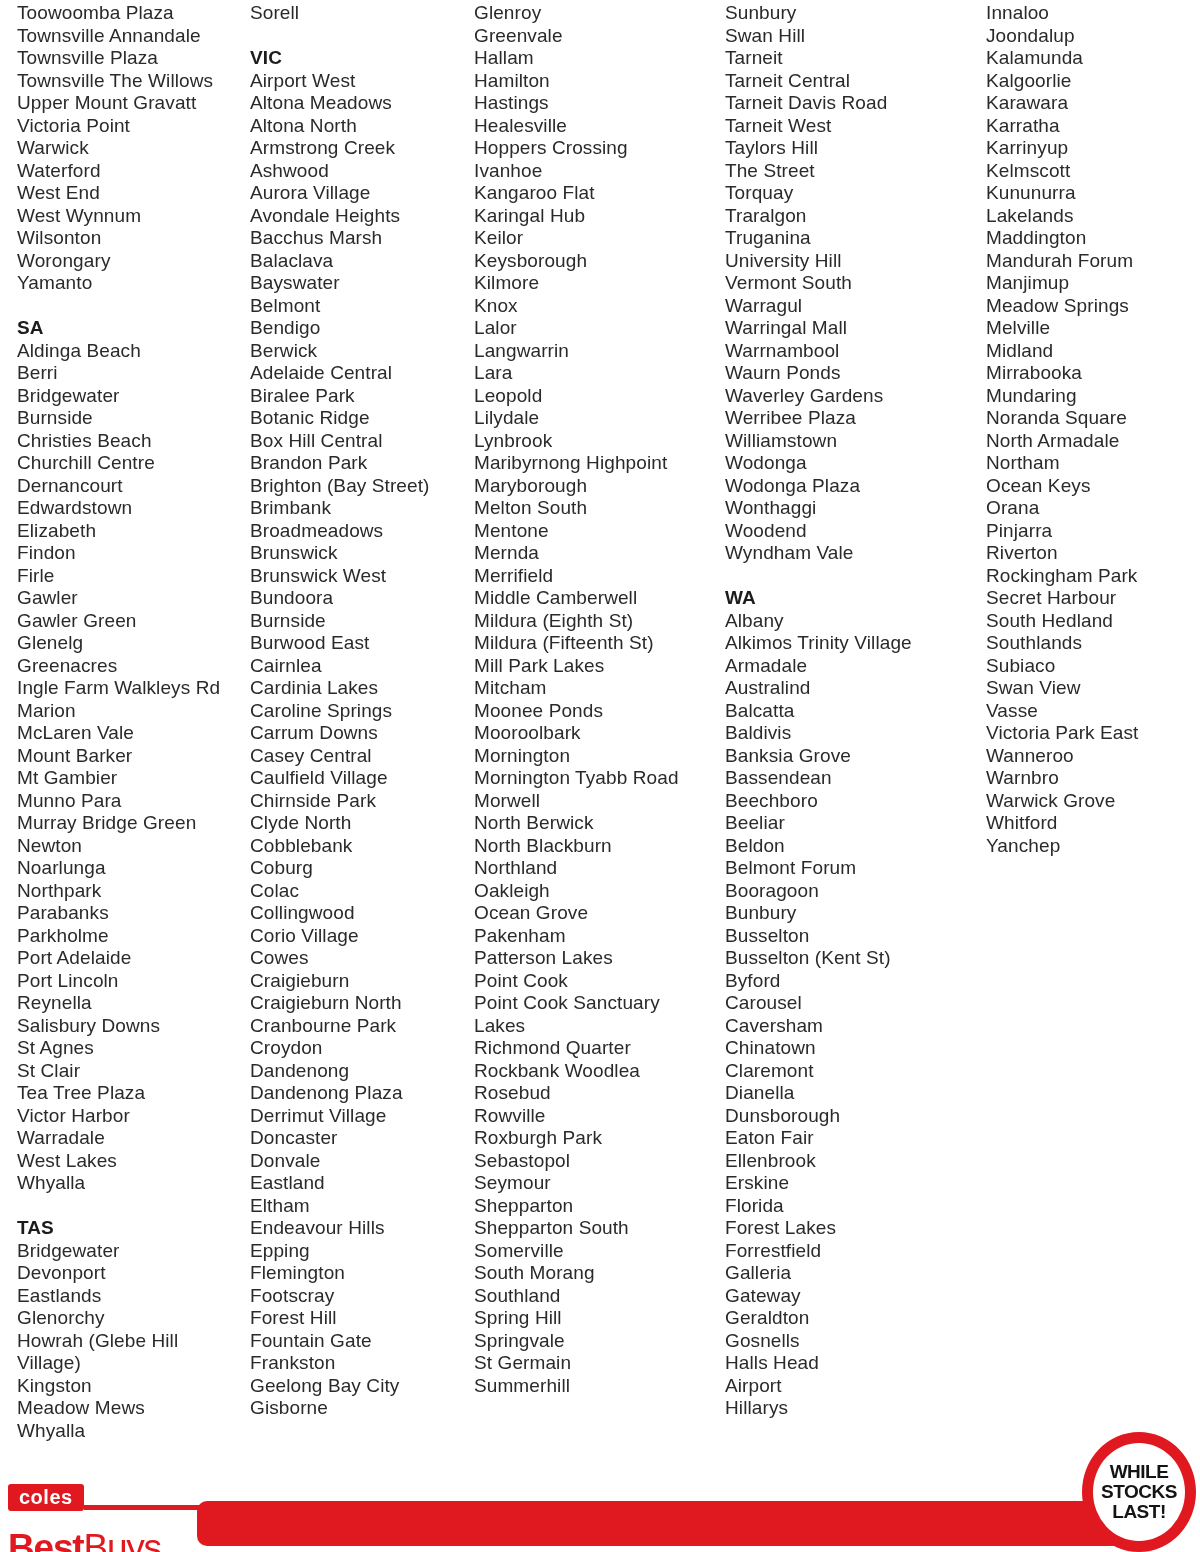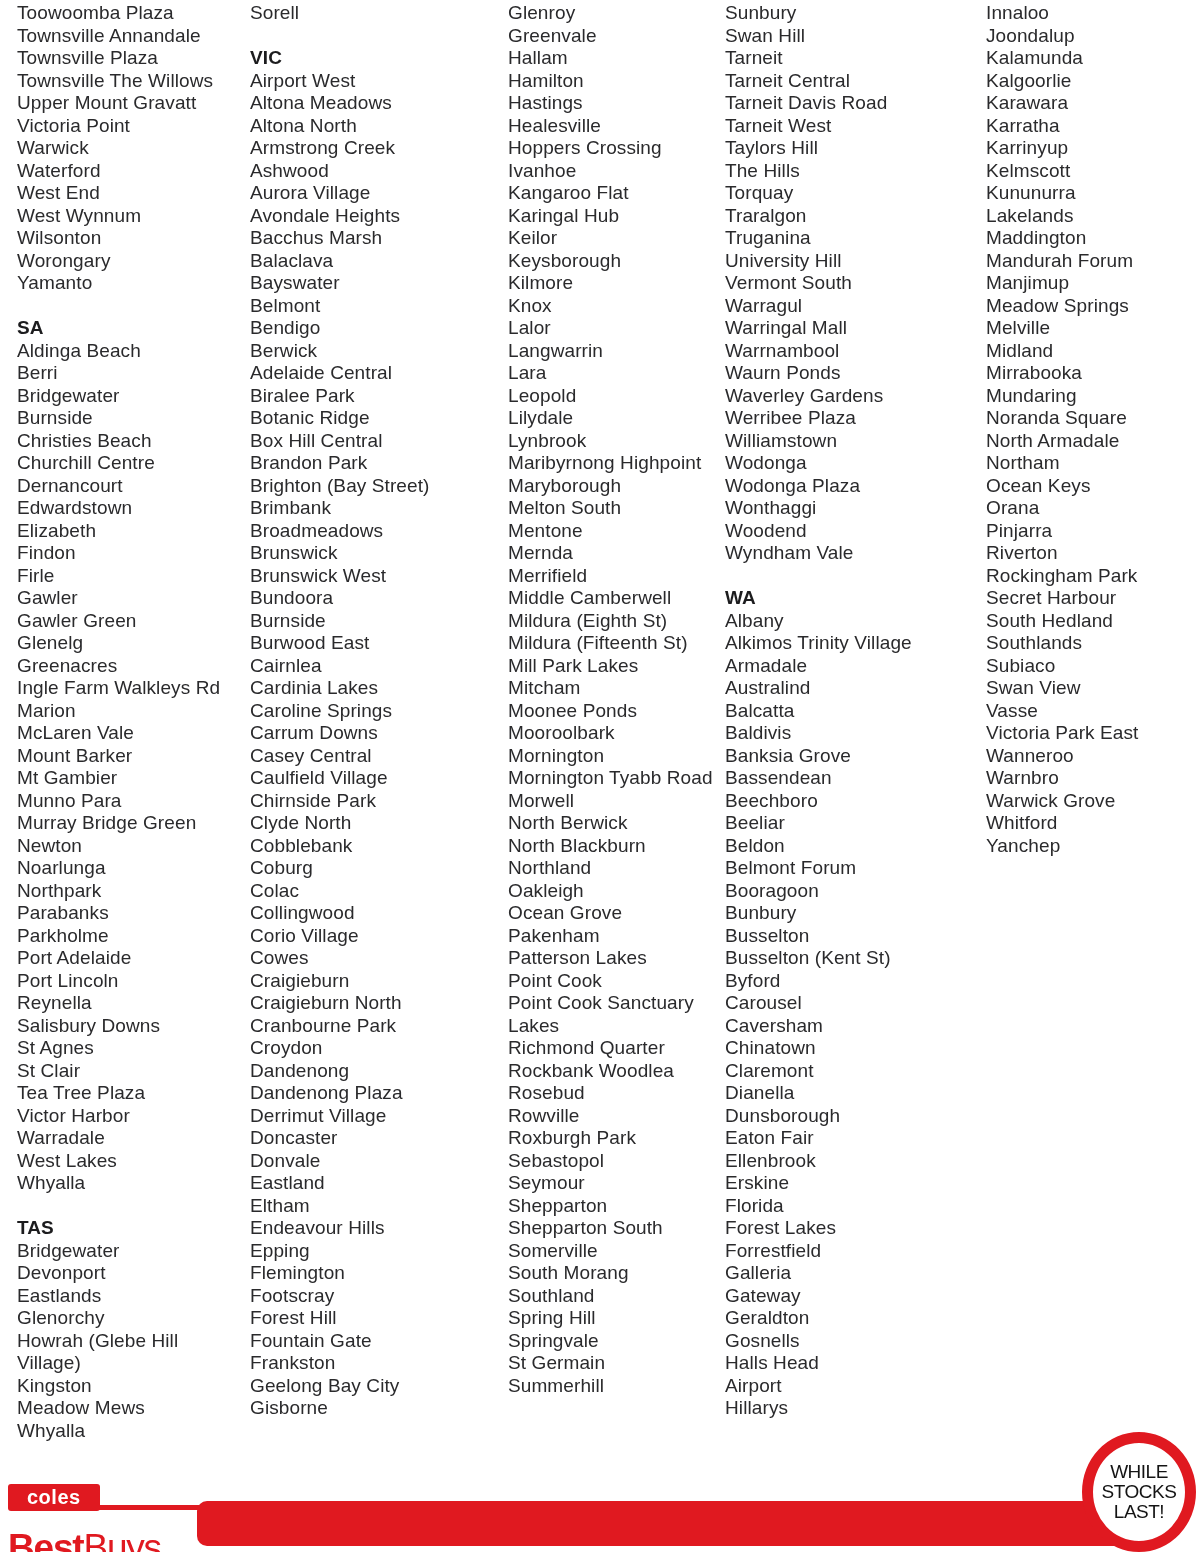--- a/index.html
+++ b/index.html
@@ -4,52 +4,52 @@
 <style>
   html,body{margin:0;padding:0}
   body{
     width:1200px;height:1552px;position:relative;overflow:hidden;
     background:#ffffff;color:#2a2a2c;
     font-family:"Liberation Sans", sans-serif;
   }
   .store-column{position:absolute;top:2px;font-size:19px;line-height:22.5px;letter-spacing:.1px}
   .store-column-1{left:17px;width:225px}
   .store-column-2{left:250px;width:235px}
-  .store-column-3{left:508px;width:228px}
+  .store-column-3{left:474px;width:228px}
   .store-column-4{left:725px;width:230px}
   .store-column-5{left:986px;width:235px}
   .state-header{font-weight:bold;color:#1c1c1e}
   .store-item{white-space:normal}
   .gap{height:22.5px}
 
   
   .footer-red-bar{
     position:absolute;left:197px;top:1501px;width:960px;height:45px;
     background:#e01920;border-radius:10px;z-index:1;
   }
   .brand{position:absolute;left:8px;top:1484px;z-index:2;width:232px}
   .brand-top{position:relative;height:28px}
   .coles-tag{
     display:inline-block;background:#e01920;color:#ffffff;
-    font-weight:bold;font-size:20px;line-height:24px;padding:1px 19px 2px;
+    font-weight:bold;font-size:20px;line-height:24px;padding:1px 11px 2px;
     border-radius:3px;letter-spacing:.5px;
   }
   .coles-rule{position:absolute;left:76px;bottom:2px;width:156px;height:5px;background:#e01920}
   .bestbuys{font-size:37px;line-height:36px;color:#e01920;letter-spacing:-1.2px;margin-top:18px;white-space:nowrap}
   .bestbuys .best{font-weight:bold}
   .bestbuys .buys{font-weight:normal}
   .bestbuys-rule{width:232px;height:5px;background:#e01920;margin-top:2px}
 
   .stocks-badge{
     position:absolute;right:4px;top:1432px;width:114px;height:120px;
     box-sizing:border-box;background:#ffffff;border:11px solid #e01920;
     border-radius:50%;z-index:3;
     display:flex;flex-direction:column;align-items:center;justify-content:center;
   }
-  .badge-line{font-weight:normal;font-size:19px;line-height:20px;color:#141414;letter-spacing:-.5px}
+  .badge-line{font-weight:bold;font-size:19px;line-height:20px;color:#141414;letter-spacing:-.5px}
 </style>
 </head>
 <body>
 
 <div id="store-columns">
     <div class="store-column store-column-1">
       <div class="store-item">Toowoomba Plaza</div>
       <div class="store-item">Townsville Annandale</div>
       <div class="store-item">Townsville Plaza</div>
       <div class="store-item">Townsville The Willows</div>
@@ -242,21 +242,21 @@
       <div class="store-item">Summerhill</div>
     </div>
     <div class="store-column store-column-4">
       <div class="store-item">Sunbury</div>
       <div class="store-item">Swan Hill</div>
       <div class="store-item">Tarneit</div>
       <div class="store-item">Tarneit Central</div>
       <div class="store-item">Tarneit Davis Road</div>
       <div class="store-item">Tarneit West</div>
       <div class="store-item">Taylors Hill</div>
-      <div class="store-item">The Hills</div>
+      <div class="store-item">The Street</div>
       <div class="store-item">Torquay</div>
       <div class="store-item">Traralgon</div>
       <div class="store-item">Truganina</div>
       <div class="store-item">University Hill</div>
       <div class="store-item">Vermont South</div>
       <div class="store-item">Warragul</div>
       <div class="store-item">Warringal Mall</div>
       <div class="store-item">Warrnambool</div>
       <div class="store-item">Waurn Ponds</div>
       <div class="store-item">Waverley Gardens</div>

